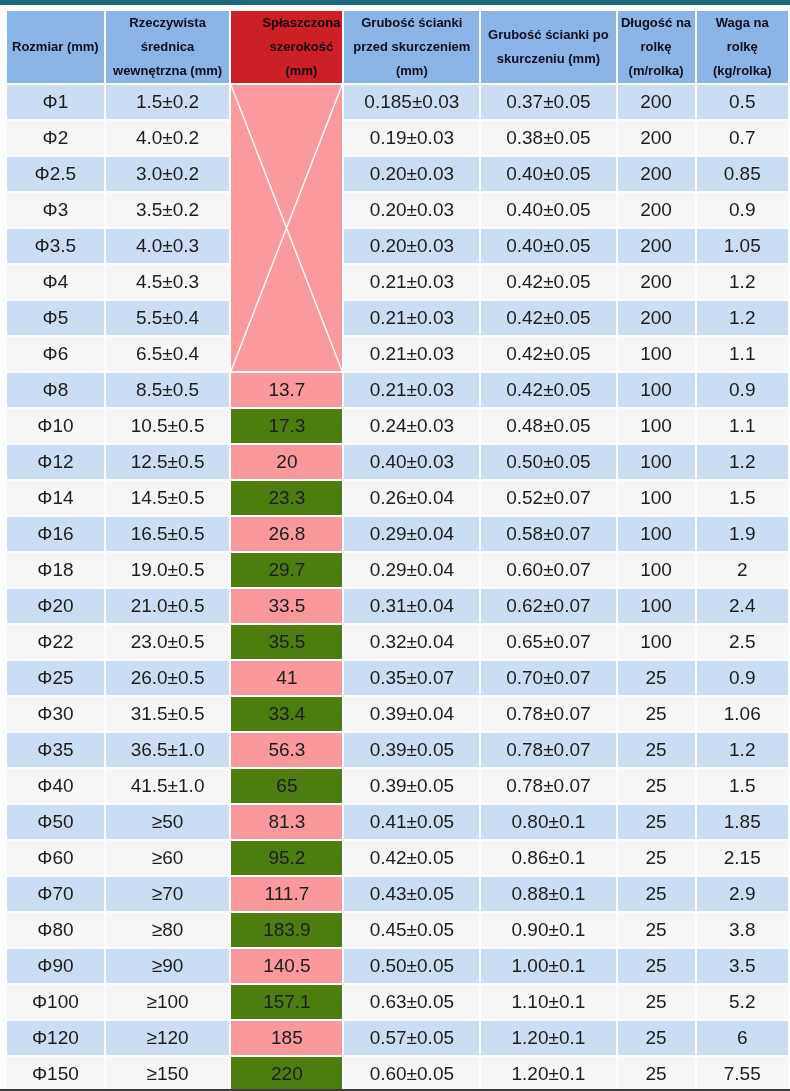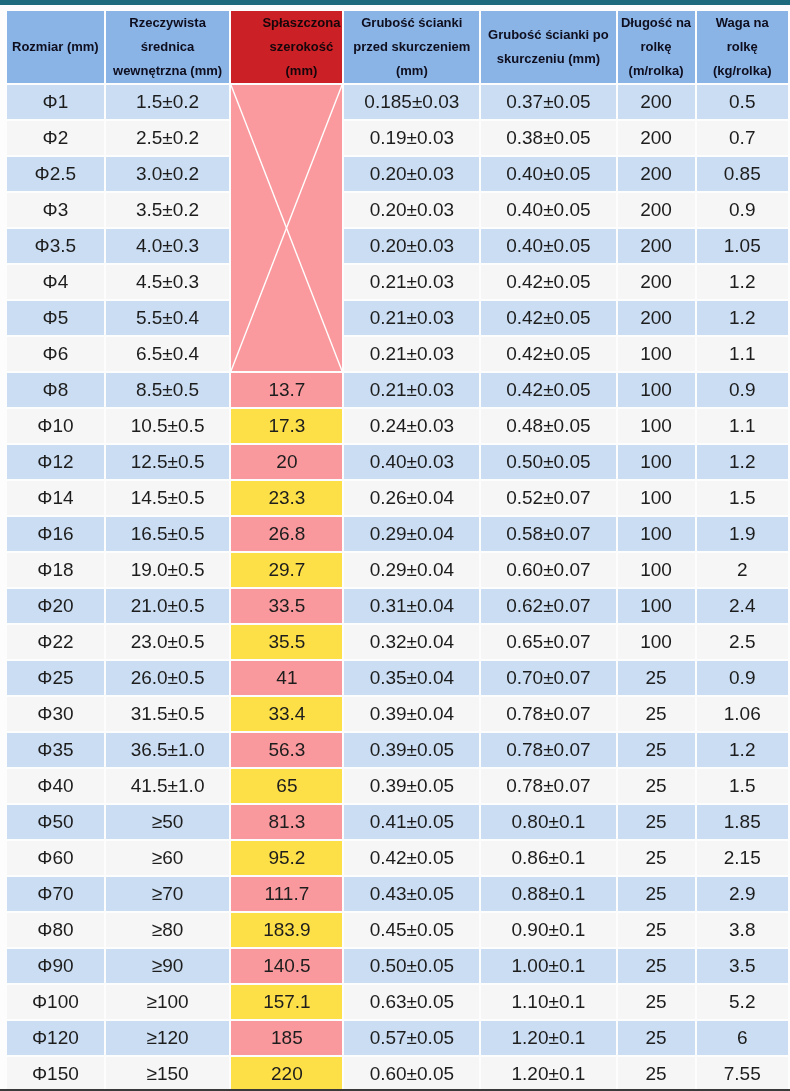--- a/index.html
+++ b/index.html
@@ -54,21 +54,21 @@
   }
   tr.stripe-blue td { background: #cbddf2; }
   tr.stripe-white td { background: #f6f6f7; }
   td.na-cell {
     background: #fa9a9e !important;
     position: relative;
     padding: 0;
   }
   td.na-cell svg { position: absolute; top: 0; left: 0; width: 100%; height: 100%; display: block; }
   tr.stripe-blue  td.pink-cell { background: #f9999d; }
-  tr.stripe-white td.pink-cell { background: #fde047; }
+  tr.stripe-white td.pink-cell { background: #4d7c0f; }
 </style>
 </head>
 <body>
 
 <div class="top-accent-bar"></div>
 
 <table class="spec-table">
   <colgroup>
     <col style="width:99px">
     <col style="width:126px">
@@ -99,21 +99,21 @@
             <line x1="100" y1="0" x2="0" y2="100" stroke="#ffffff" stroke-width="1.4" vector-effect="non-scaling-stroke"></line>
           </svg>
         </td>
         <td>0.185±0.03</td>
         <td>0.37±0.05</td>
         <td>200</td>
         <td>0.5</td>
       </tr>
       <tr class="stripe-white">
         <td>Φ2</td>
-        <td>2.5±0.2</td>
+        <td>4.0±0.2</td>
         <td>0.19±0.03</td>
         <td>0.38±0.05</td>
         <td>200</td>
         <td>0.7</td>
       </tr>
       <tr class="stripe-blue">
         <td>Φ2.5</td>
         <td>3.0±0.2</td>
         <td>0.20±0.03</td>
         <td>0.40±0.05</td>
@@ -229,21 +229,21 @@
         <td class="pink-cell">35.5</td>
         <td>0.32±0.04</td>
         <td>0.65±0.07</td>
         <td>100</td>
         <td>2.5</td>
       </tr>
       <tr class="stripe-blue">
         <td>Φ25</td>
         <td>26.0±0.5</td>
         <td class="pink-cell">41</td>
-        <td>0.35±0.04</td>
+        <td>0.35±0.07</td>
         <td>0.70±0.07</td>
         <td>25</td>
         <td>0.9</td>
       </tr>
       <tr class="stripe-white">
         <td>Φ30</td>
         <td>31.5±0.5</td>
         <td class="pink-cell">33.4</td>
         <td>0.39±0.04</td>
         <td>0.78±0.07</td>

